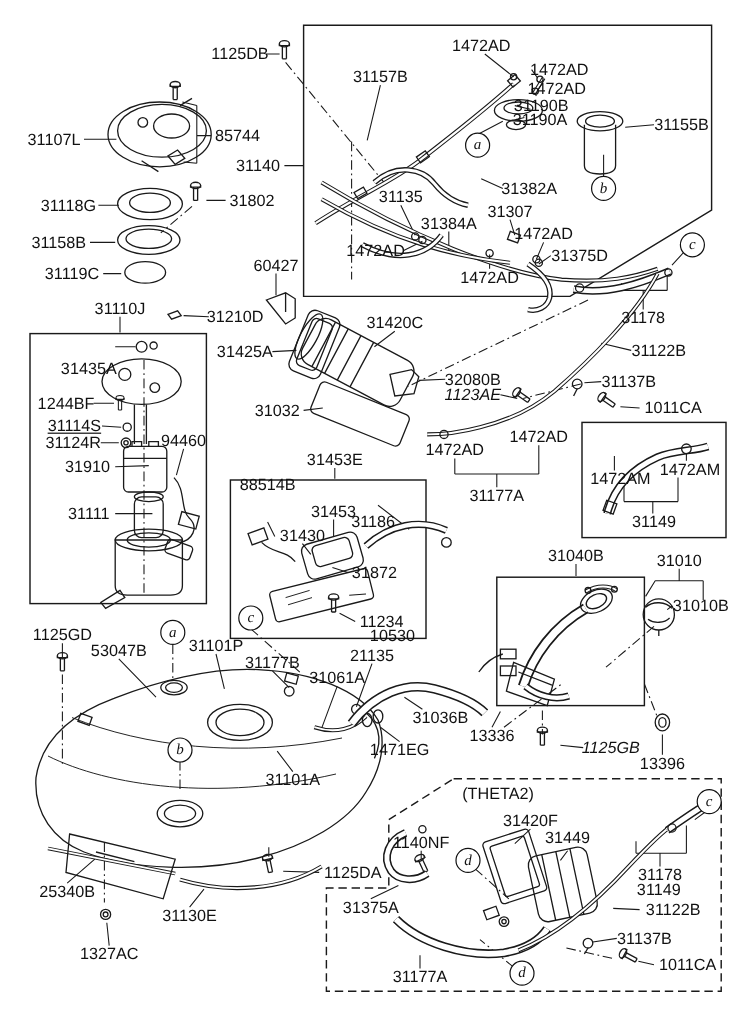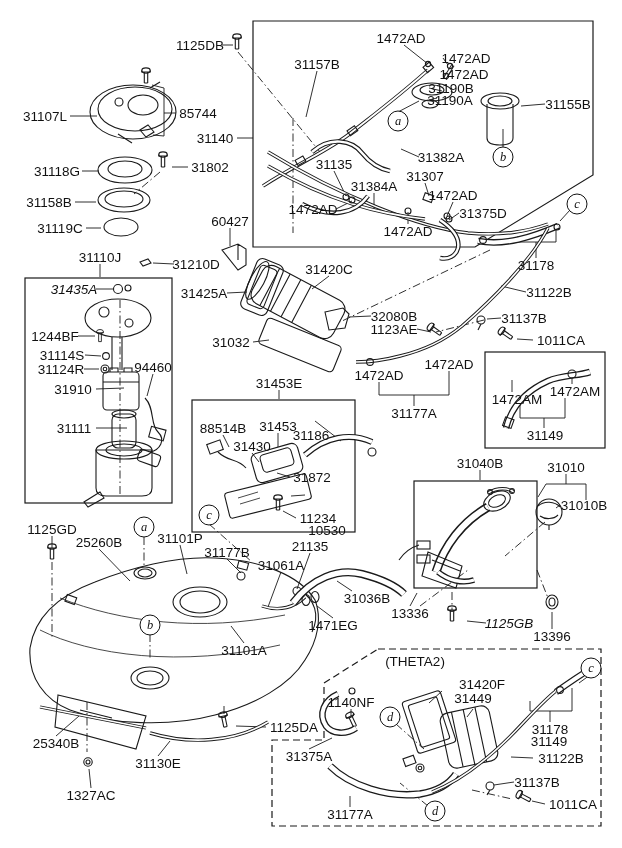--- a/index.html
+++ b/index.html
@@ -296,65 +296,65 @@
       <div class="plabel" style="left: 483px; top: 213px;">31375D</div>
       <div class="plabel" style="left: 313px; top: 209px;">1472AD</div>
       <div class="plabel" style="left: 408px; top: 231px;">1472AD</div>
       <div class="plabel" style="left: 49px; top: 202px;">31158B</div>
       <div class="plabel" style="left: 60px; top: 228px;">31119C</div>
       <div class="plabel" style="left: 230px; top: 221px;">60427</div>
       <div class="plabel" style="left: 100px; top: 257px;">31110J</div>
       <div class="plabel" style="left: 196px; top: 264px;">31210D</div>
       <div class="plabel" style="left: 536px; top: 265px;">31178</div>
       <div class="plabel" style="left: 329px; top: 269px;">31420C</div>
-      <div class="plabel" style="left: 74px; top: 289px; font-style: italic;">31435A</div>
+      <div class="plabel" style="left: 74px; top: 307px;">31435A</div>
       <div class="plabel" style="left: 204px; top: 293px;">31425A</div>
       <div class="plabel" style="left: 549px; top: 292px;">31122B</div>
       <div class="plabel" style="left: 394px; top: 316px;">32080B</div>
       <div class="plabel" style="left: 524px; top: 318px;">31137B</div>
-      <div class="plabel" style="left: 394px; top: 329px;">1123AE</div>
+      <div class="plabel" style="left: 394px; top: 329px; font-style: italic;">1123AE</div>
       <div class="plabel" style="left: 55px; top: 336px;">1244BF</div>
       <div class="plabel" style="left: 561px; top: 340px;">1011CA</div>
       <div class="plabel" style="left: 231px; top: 342px;">31032</div>
-      <div class="plabel" style="left: 62px; top: 355px;">31114S</div>
+      <div class="plabel" style="left: 62px; top: 355px; text-decoration: underline;">31114S</div>
       <div class="plabel" style="left: 61px; top: 369px;">31124R</div>
       <div class="plabel" style="left: 153px; top: 367px;">94460</div>
       <div class="plabel" style="left: 379px; top: 375px;">1472AD</div>
       <div class="plabel" style="left: 449px; top: 364px;">1472AD</div>
       <div class="plabel" style="left: 73px; top: 389px;">31910</div>
       <div class="plabel" style="left: 517px; top: 399px;">1472AM</div>
       <div class="plabel" style="left: 575px; top: 391px;">1472AM</div>
       <div class="plabel" style="left: 279px; top: 383px;">31453E</div>
       <div class="plabel" style="left: 311px; top: 435px;">31186</div>
       <div class="plabel" style="left: 414px; top: 413px;">31177A</div>
-      <div class="plabel" style="left: 223px; top: 428px;">88514B</div>
+      <div class="plabel" style="left: 223px; top: 404px;">88514B</div>
       <div class="plabel" style="left: 278px; top: 426px;">31453</div>
       <div class="plabel" style="left: 545px; top: 435px;">31149</div>
       <div class="plabel" style="left: 252px; top: 446px;">31430</div>
       <div class="plabel" style="left: 480px; top: 463px;">31040B</div>
       <div class="plabel" style="left: 566px; top: 467px;">31010</div>
       <div class="plabel" style="left: 312px; top: 477px;">31872</div>
       <div class="plabel" style="left: 327px; top: 495px; margin-top: 35px;">10530</div>
       <div class="plabel" style="left: 318px; top: 518px;">11234</div>
       <div class="plabel" style="left: 584px; top: 505px;">31010B</div>
       <div class="plabel" style="left: 74px; top: 428px;">31111</div>
       <div class="plabel" style="left: 52px; top: 529px;">1125GD</div>
-      <div class="plabel" style="left: 99px; top: 542px;">25260B</div>
+      <div class="plabel" style="left: 99px; top: 542px;">53047B</div>
       <div class="plabel" style="left: 180px; top: 538px;">31101P</div>
       <div class="plabel" style="left: 227px; top: 552px;">31177B</div>
       <div class="plabel" style="left: 310px; top: 546px;">21135</div>
       <div class="plabel" style="left: 281px; top: 565px;">31061A</div>
       <div class="plabel" style="left: 367px; top: 598px;">31036B</div>
       <div class="plabel" style="left: 410px; top: 613px;">13336</div>
       <div class="plabel" style="left: 509px; top: 623px; font-style: italic;">1125GB</div>
       <div class="plabel" style="left: 333px; top: 625px;">1471EG</div>
       <div class="plabel" style="left: 552px; top: 636px; text-align: center;">13396</div>
       <div class="plabel" style="left: 244px; top: 650px;">31101A</div>
       <div class="plabel" style="left: 415px; top: 661px;">(THETA2)</div>
-      <div class="plabel" style="left: 442px; top: 684px; margin-left: 40px;">31420F</div>
+      <div class="plabel" style="left: 442px; top: 684px;">31420F</div>
       <div class="plabel" style="left: 473px; top: 698px;">31449</div>
       <div class="plabel" style="left: 351px; top: 702px;">1140NF</div>
       <div class="plabel" style="left: 294px; top: 727px;">1125DA</div>
       <div class="plabel" style="left: 550px; top: 729px;">31178</div>
       <div class="plabel" style="left: 549px; top: 741px;">31149</div>
       <div class="plabel" style="left: 56px; top: 743px;">25340B</div>
       <div class="plabel" style="left: 309px; top: 756px;">31375A</div>
       <div class="plabel" style="left: 561px; top: 758px;">31122B</div>
       <div class="plabel" style="left: 158px; top: 763px;">31130E</div>
       <div class="plabel" style="left: 537px; top: 782px;">31137B</div>

